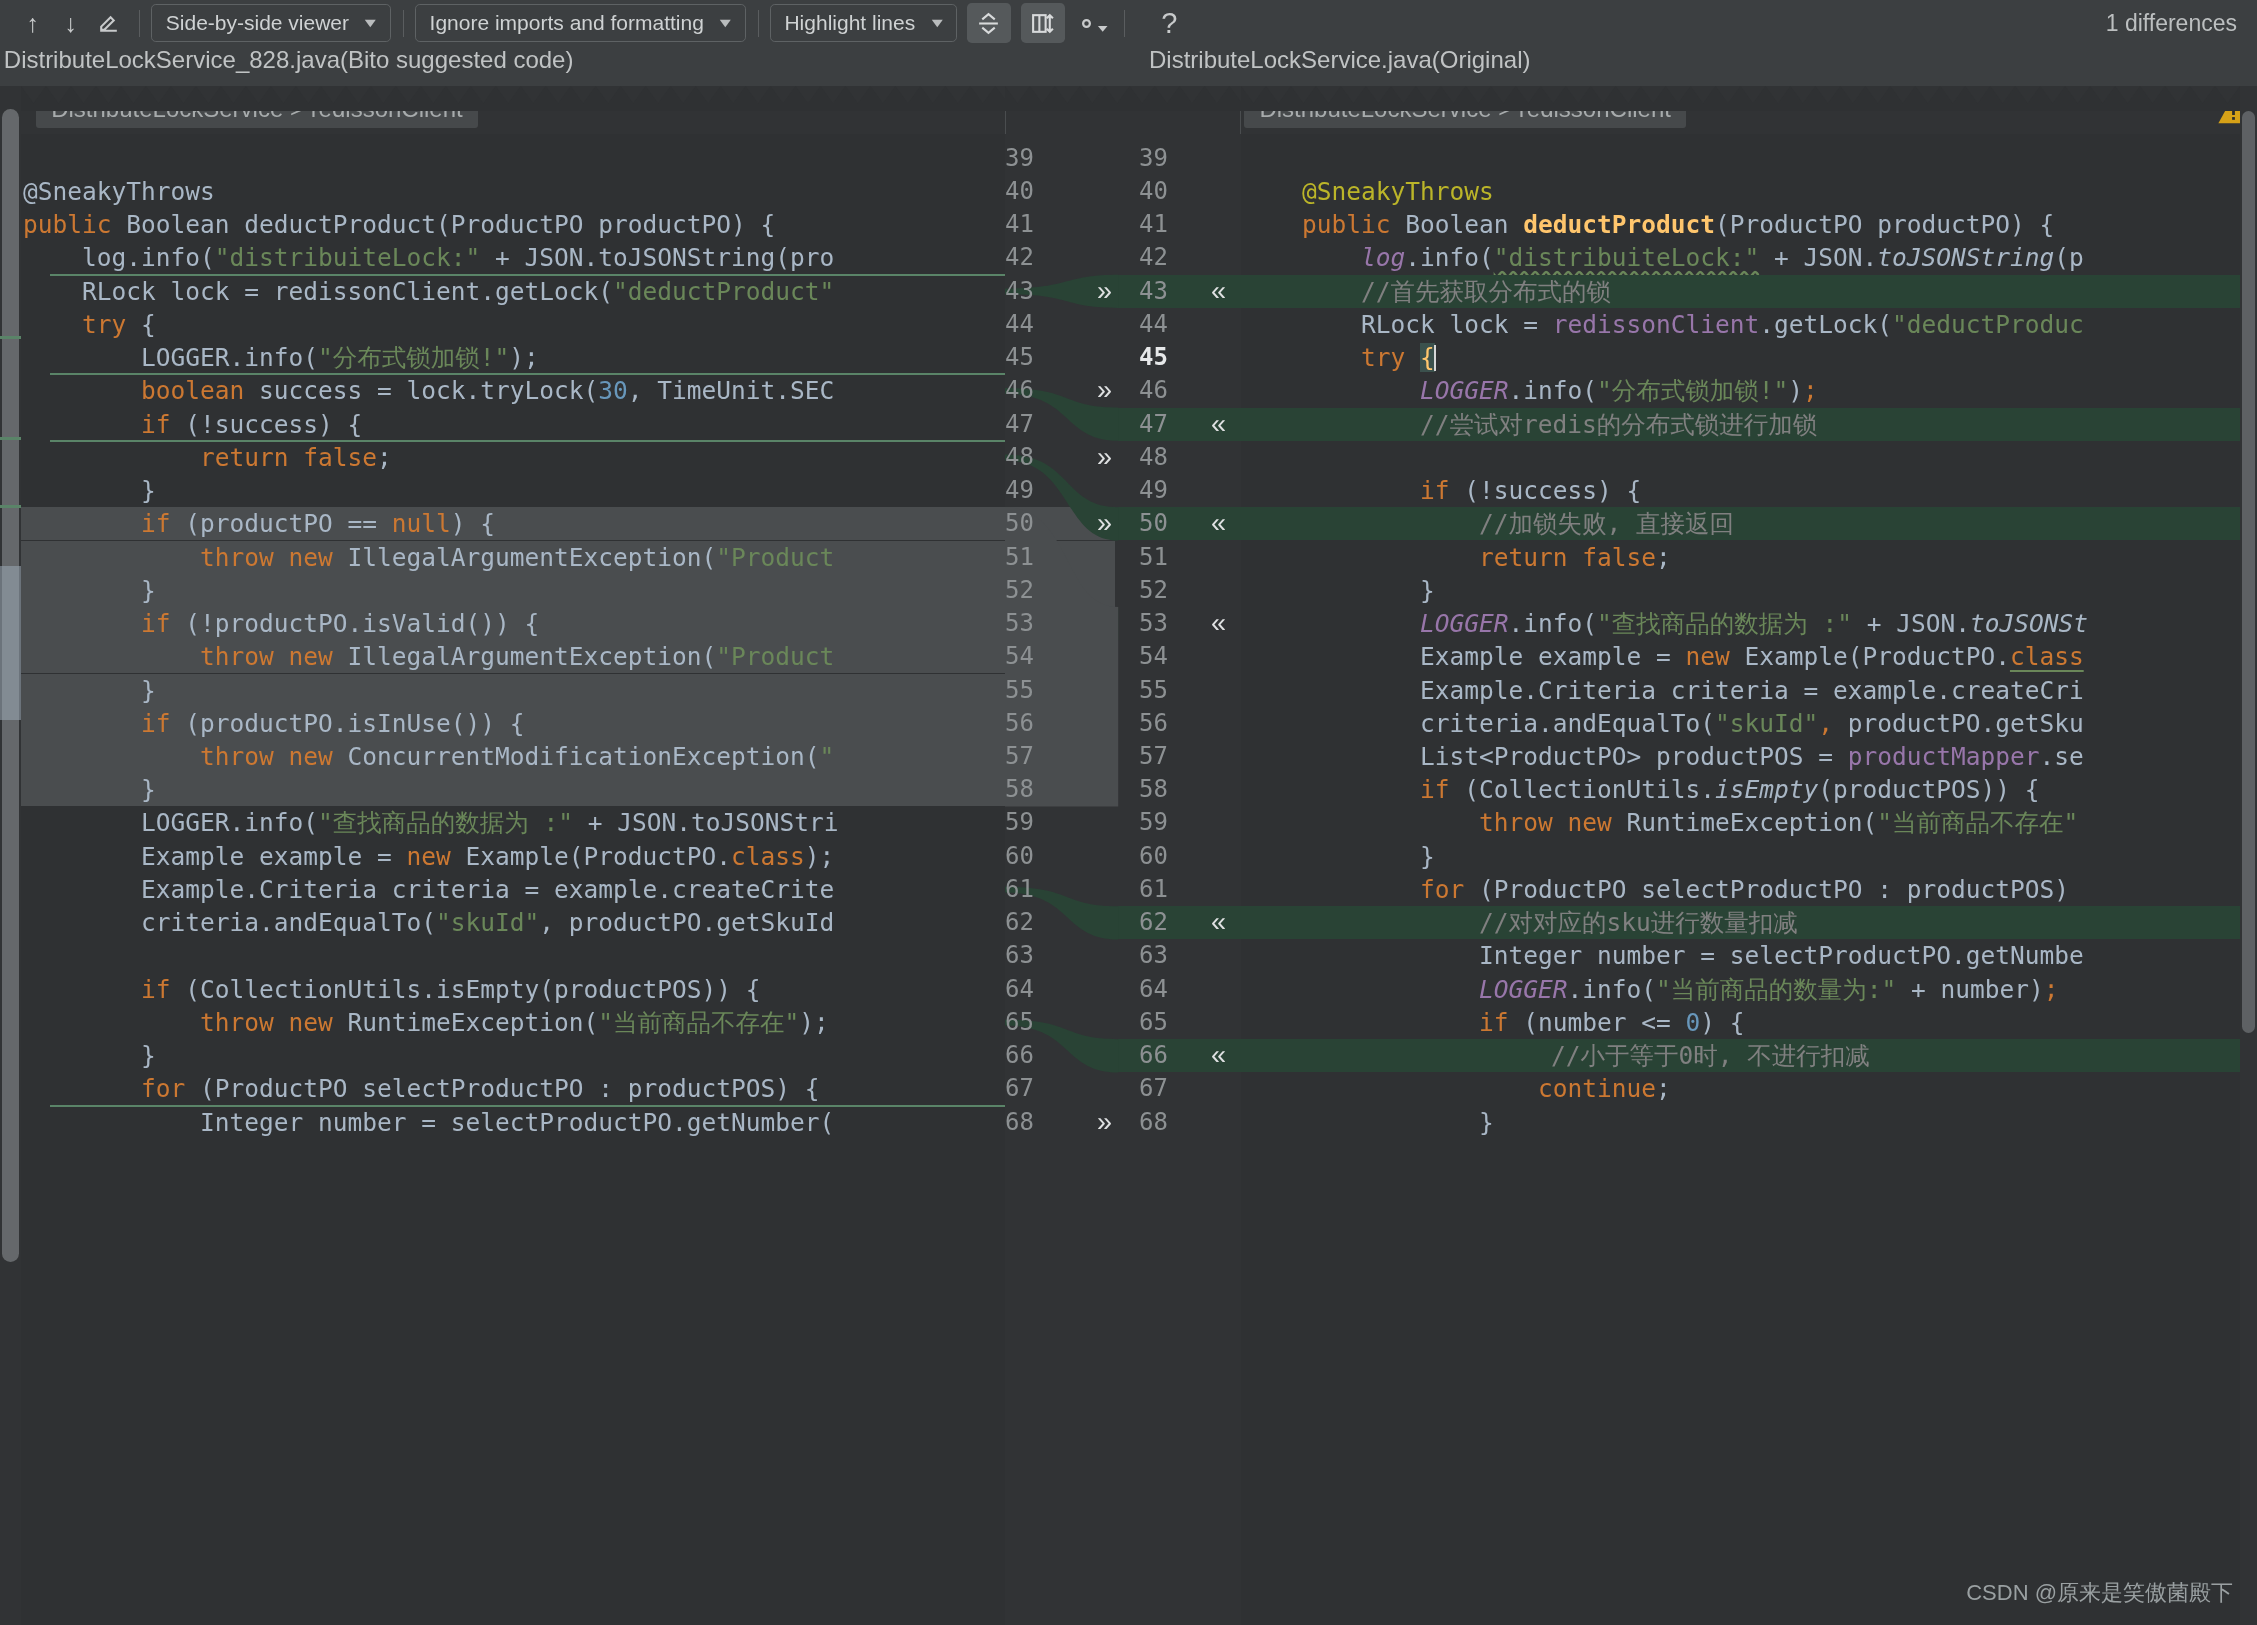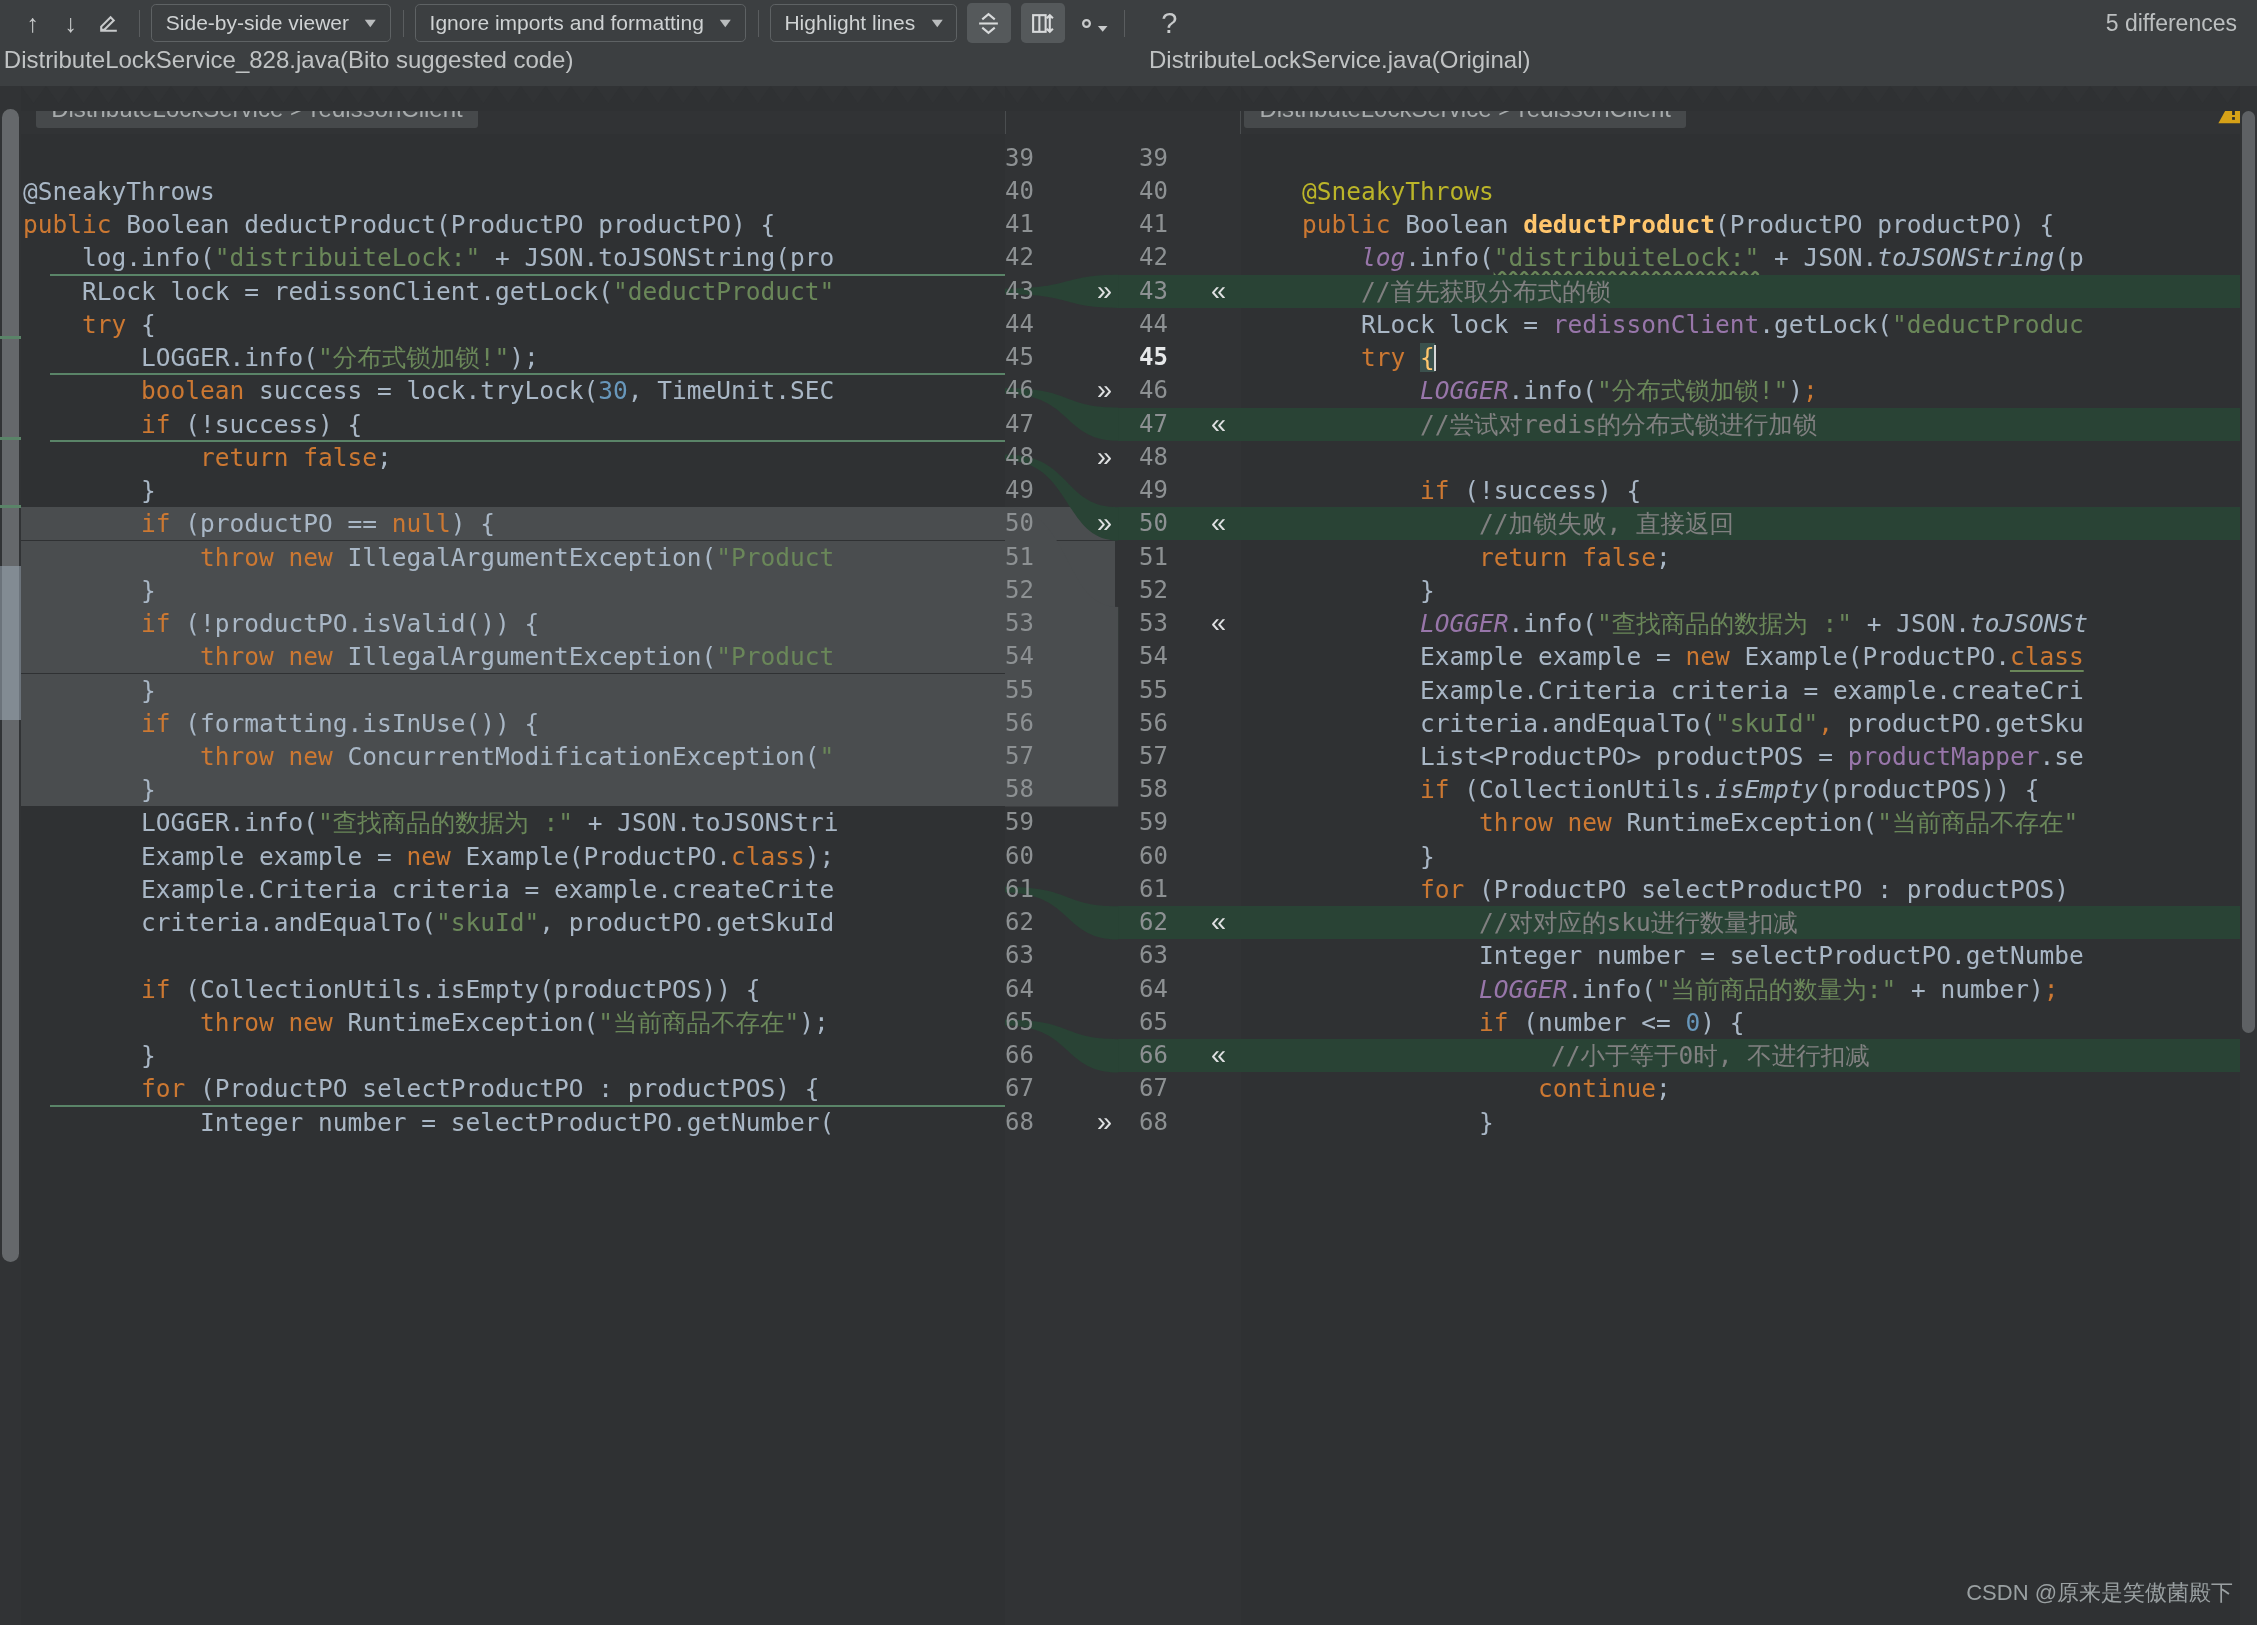--- a/index.html
+++ b/index.html
@@ -187,21 +187,21 @@
         <path d="M12 8a4 4 0 100 8 4 4 0 000-8zm0 6a2 2 0 110-4 2 2 0 010 4z"></path>
         <path d="M19.4 13l1.6-1.1-1.8-3.2-1.9.6a7.6 7.6 0 00-1.6-.9l-.4-2h-3.6l-.4 2c-.6.2-1.1.5-1.6.9l-1.9-.6-1.8 3.2L7.6 13a7 7 0 000 1.9l-1.6 1.1 1.8 3.2 1.9-.6c.5.4 1 .7 1.6.9l.4 2h3.6l.4-2c.6-.2 1.1-.5 1.6-.9l1.9.6 1.8-3.2-1.6-1.1a7 7 0 000-1.9z" opacity="0"></path>
       </svg>
       <svg width="13.4" height="11.5" viewBox="0 0 12 12" style="margin-left:-3.8px;margin-top:11.5px" fill="#c8cacb">
         <path d="M1 3l5 6 5-6z"></path>
       </svg>
     </div>
     <div class="tb-sep"></div>
     <div class="tb-help">?</div>
 
-    <div class="diffcount">5 differences</div>
+    <div class="diffcount">1 differences</div>
   </div>
 
   <div class="titles">
     <div class="title left">DistributeLockService_828.java(Bito suggested code)</div>
     <div class="title right">DistributeLockService.java(Original)</div>
   </div>
 
   <div class="crumbs">
     <div class="crumb-wrap left">
       <span class="ok-check">✓</span>
@@ -249,21 +249,21 @@
       <div class="line" style="position: absolute; top: 407px; left: 1.9px;"><span class="kw">            throw new</span><span class="txt"> IllegalArgumentException(</span><span class="str">"Product</span></div>
       <div class="strip bg-gray" style="top: 440px; width: 100%;"></div>
       <div class="line" style="position: absolute; top: 440px; left: 1.9px;"><span class="txt">        }</span></div>
       <div class="strip bg-gray" style="top: 473px; width: 100%;"></div>
       <div class="line" style="position: absolute; top: 473px; left: 1.9px;"><span class="kw">        if</span><span class="txt"> (!productPO.isValid()) {</span></div>
       <div class="strip bg-gray" style="top: 506px; width: 100%;"></div>
       <div class="line" style="position: absolute; top: 506px; left: 1.9px;"><span class="kw">            throw new</span><span class="txt"> IllegalArgumentException(</span><span class="str">"Product</span></div>
       <div class="strip bg-gray" style="top: 540px; width: 100%;"></div>
       <div class="line" style="position: absolute; top: 540px; left: 1.9px;"><span class="txt">        }</span></div>
       <div class="strip bg-gray" style="top: 573px; width: 100%;"></div>
-      <div class="line" style="position: absolute; top: 573px; left: 1.9px;"><span class="kw">        if</span><span class="txt"> (formatting.isInUse()) {</span></div>
+      <div class="line" style="position: absolute; top: 573px; left: 1.9px;"><span class="kw">        if</span><span class="txt"> (productPO.isInUse()) {</span></div>
       <div class="strip bg-gray" style="top: 606px; width: 100%;"></div>
       <div class="line" style="position: absolute; top: 606px; left: 1.9px;"><span class="kw">            throw new</span><span class="txt"> ConcurrentModificationException(</span><span class="str">"</span></div>
       <div class="strip bg-gray" style="top: 639px; width: 100%;"></div>
       <div class="line" style="position: absolute; top: 639px; left: 1.9px;"><span class="txt">        }</span></div>
       <div class="line" style="position: absolute; top: 672px; left: 1.9px;"><span class="txt">        LOGGER.info(</span><span class="str">"查找商品的数据为 :"</span><span class="txt"> + JSON.toJSONStri</span></div>
       <div class="line" style="position: absolute; top: 706px; left: 1.9px;"><span class="txt">        Example example = </span><span class="kw">new</span><span class="txt"> Example(ProductPO.</span><span class="kw">class</span><span class="txt">);</span></div>
       <div class="line" style="position: absolute; top: 739px; left: 1.9px;"><span class="txt">        Example.Criteria criteria = example.createCrite</span></div>
       <div class="line" style="position: absolute; top: 772px; left: 1.9px;"><span class="txt">        criteria.andEqualTo(</span><span class="str">"skuId"</span><span class="txt">, productPO.getSkuId</span></div>
       <div class="line" style="position: absolute; top: 839px; left: 1.9px;"><span class="kw">        if</span><span class="txt"> (CollectionUtils.isEmpty(productPOS)) {</span></div>
       <div class="line" style="position: absolute; top: 872px; left: 1.9px;"><span class="kw">            throw new</span><span class="txt"> RuntimeException(</span><span class="str">"当前商品不存在"</span><span class="txt">);</span></div>

